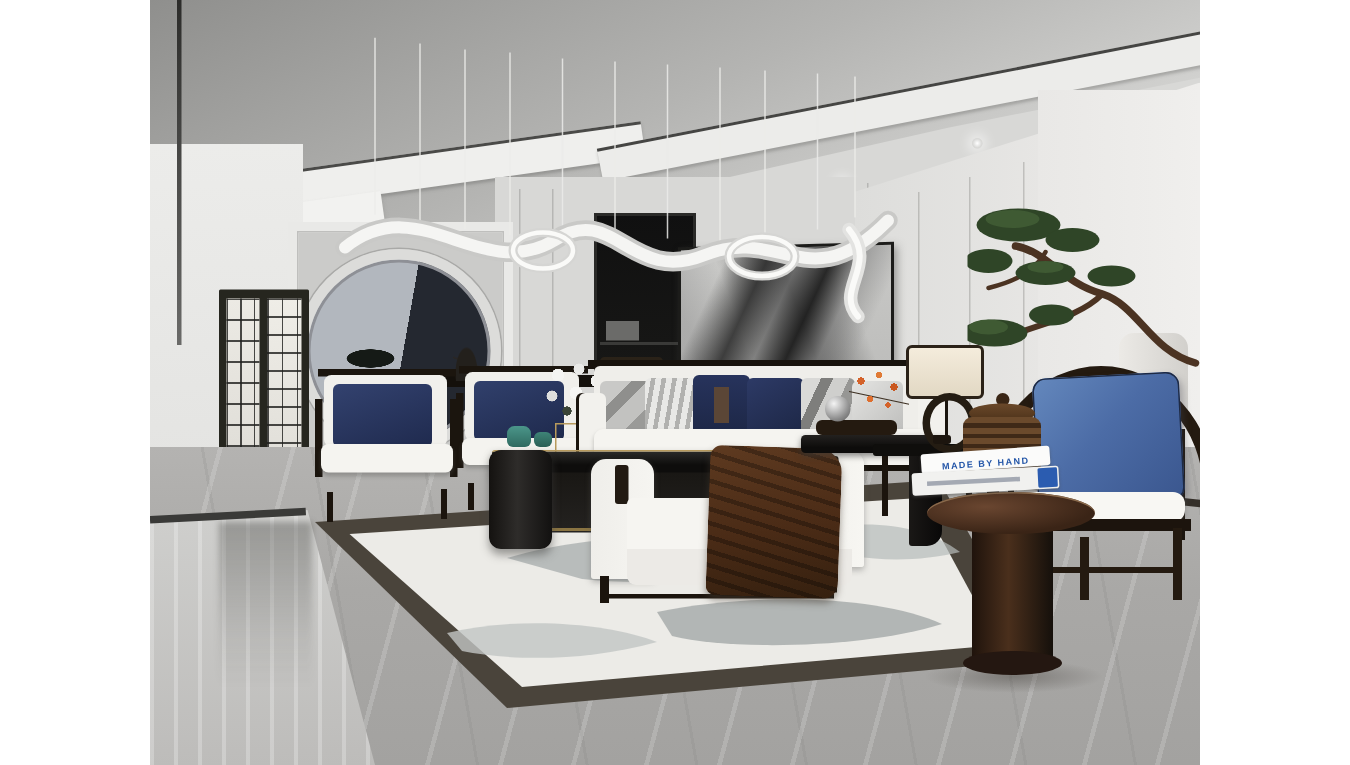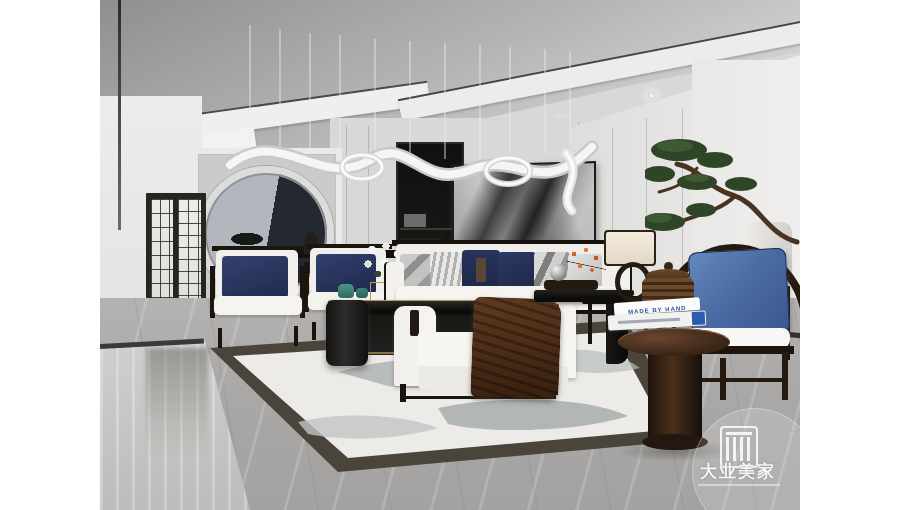--- a/index.html
+++ b/index.html
@@ -310,28 +310,15 @@
         <path d="M20,140 C70,100 110,165 160,135 C200,110 210,165 260,145 C310,125 330,175 382,122" stroke="#f5f5f3" stroke-width="8"></path>
         <ellipse cx="152" cy="142" rx="20" ry="12" stroke="#d5d5d3" stroke-width="6"></ellipse>
         <ellipse cx="152" cy="142" rx="20" ry="12" stroke="#fafaf8" stroke-width="3"></ellipse>
         <ellipse cx="298" cy="146" rx="22" ry="13" stroke="#d5d5d3" stroke-width="6"></ellipse>
         <ellipse cx="298" cy="146" rx="22" ry="13" stroke="#fafaf8" stroke-width="3"></ellipse>
         <path d="M356,128 C376,152 346,168 362,186" stroke="#e3e3e1" stroke-width="9"></path>
         <path d="M356,128 C376,152 346,168 362,186" stroke="#fafaf8" stroke-width="4"></path>
       </g>
     </svg>
 
-    <div class="a" style="left:590px;top:404px;width:132px;height:106px;z-index:50;">
-      <div class="a" style="left:2px;top:4px;width:124px;height:124px;border-radius:50%;
-                  background:rgba(255,255,255,.16);border:1px solid rgba(255,255,255,.28);"></div>
-      <div class="a" style="left:30px;top:22px;width:34px;height:38px;border:2px solid rgba(255,255,255,.85);border-radius:4px;">
-        <div class="a" style="left:4px;top:9px;width:26px;height:24px;
-                    background:repeating-linear-gradient(90deg,rgba(255,255,255,.85) 0 3px,transparent 3px 7px);"></div>
-        <div class="a" style="left:4px;top:4px;width:26px;height:3px;background:rgba(255,255,255,.85);"></div>
-      </div>
-      <div class="a wm-text" style="left:0;top:56px;width:96px;text-align:center;font-size:17px;font-weight:bold;letter-spacing:2px;">
-        <span>大业美家</span>
-      </div>
-      <div class="a" style="left:8px;top:80px;width:82px;height:2px;background:rgba(255,255,255,.45);"></div>
-    </div>
 
   </div>
 </div>
 
 </body></html>

